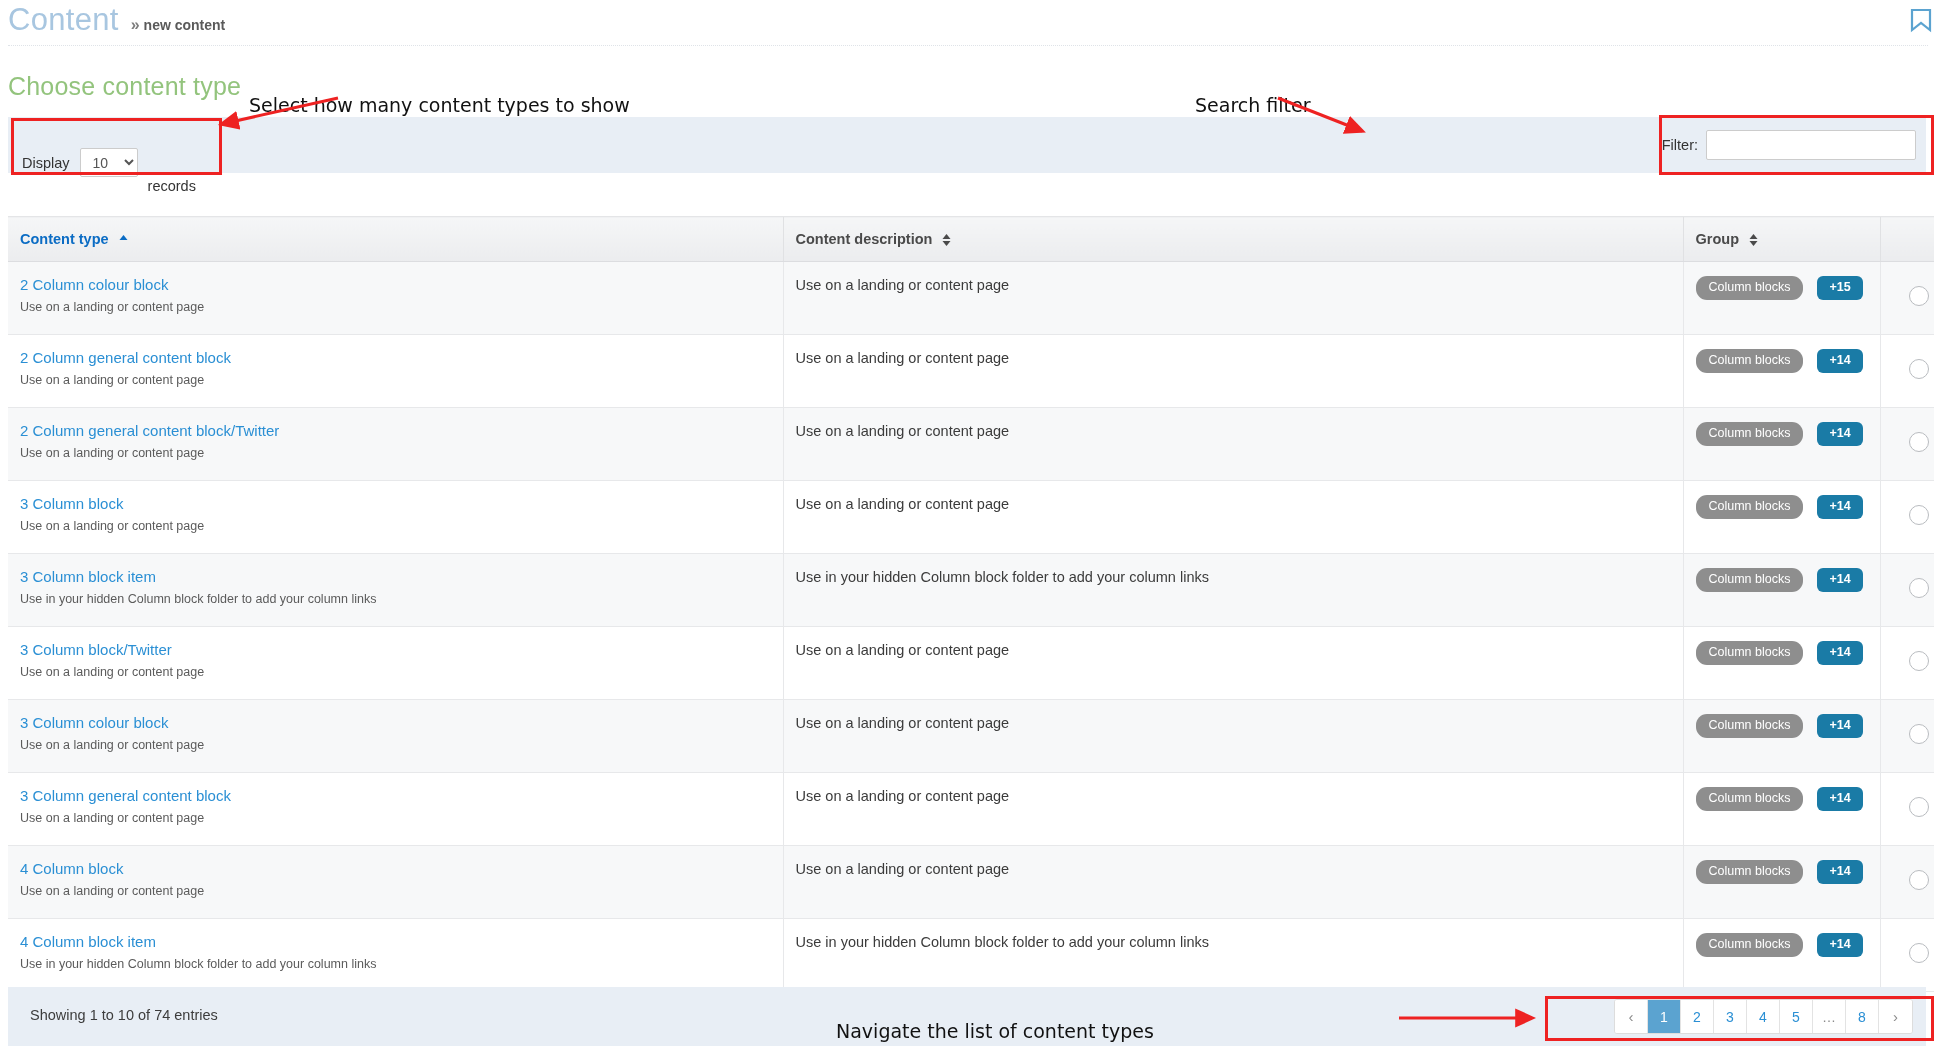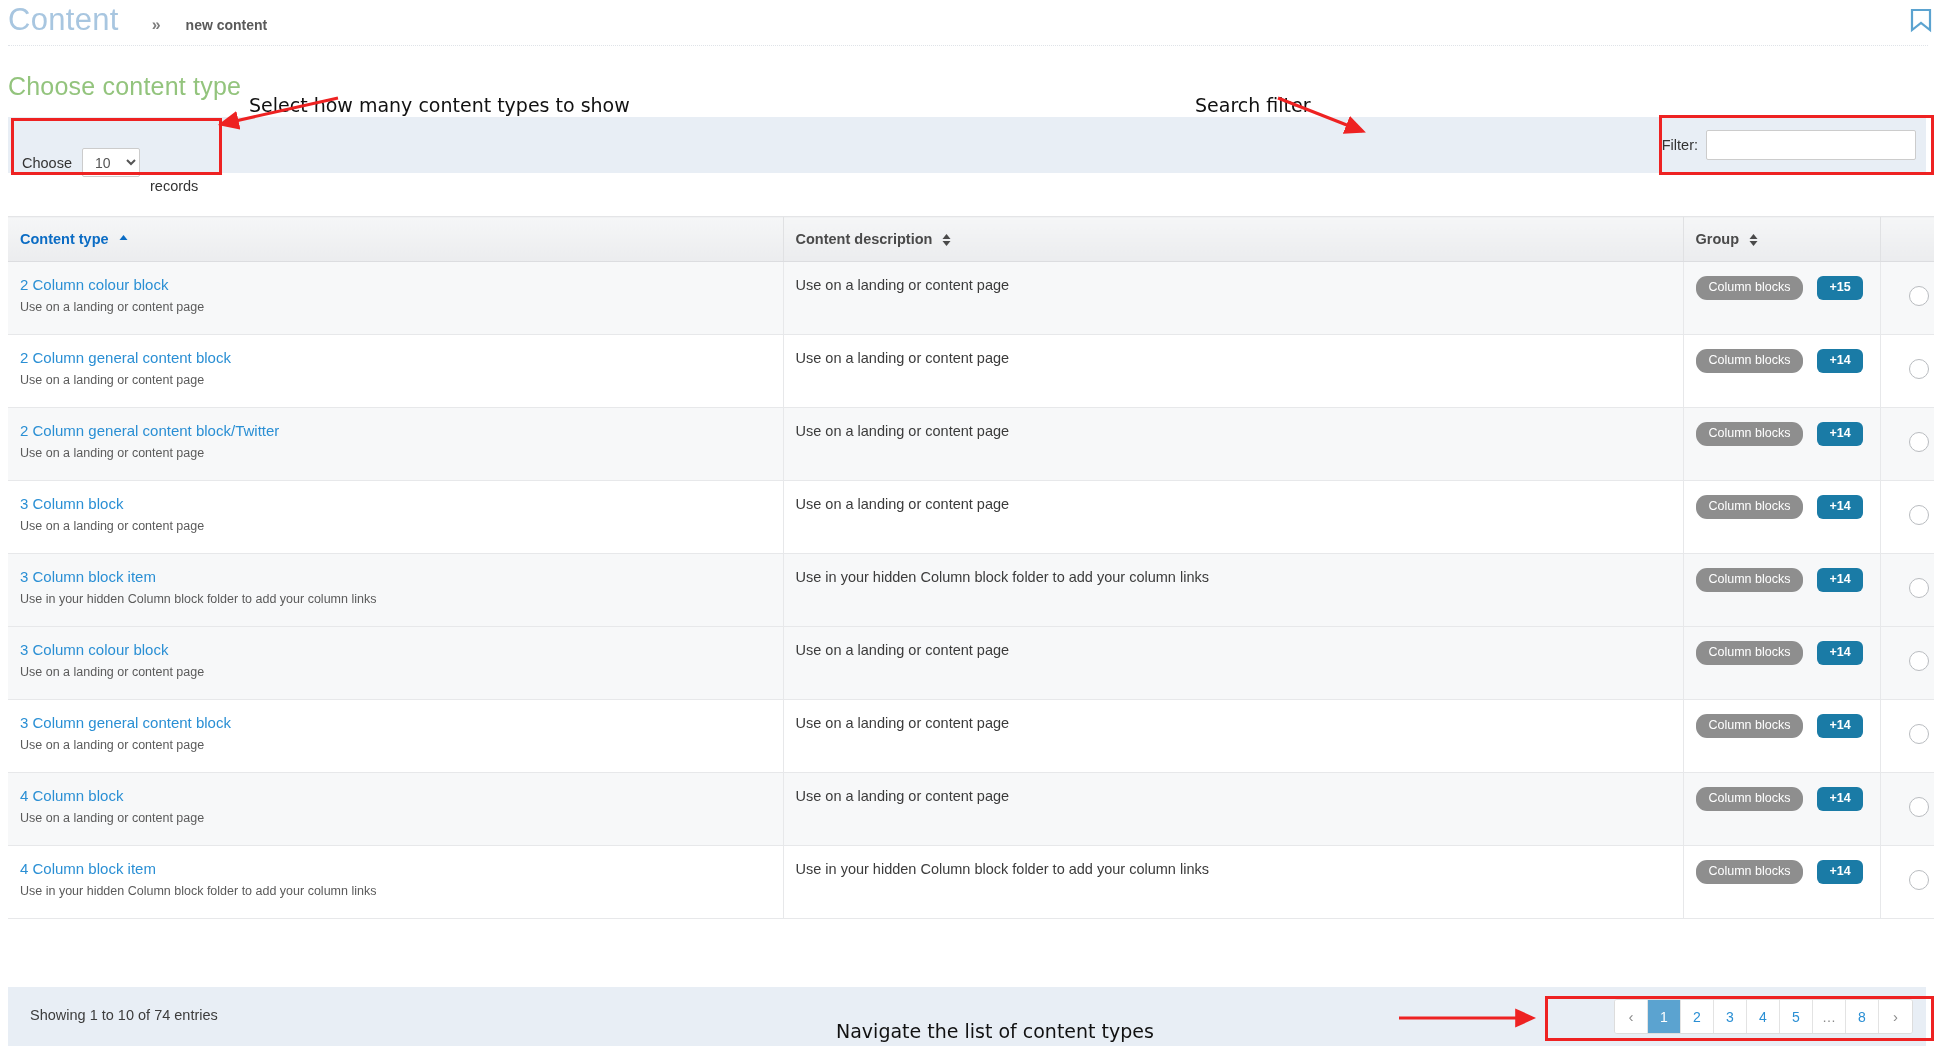--- a/index.html
+++ b/index.html
@@ -21,21 +21,20 @@
     position: absolute;
     left: 0; top: 0;
     width: 1934px;
     height: 48px;
     box-sizing: border-box;
   }
   .page-header-inner {
     display: flex;
     align-items: baseline;
     padding: 2px 0 0 8px;
-    gap: 21px;
   }
   .page-title {
     font-size: 31px;
     font-weight: 400;
     color: #a8c6e0;
     letter-spacing: 0.3px;
   }
   .breadcrumb-sep {
     font-size: 16px;
     color: #7d7d7d;
@@ -323,21 +322,21 @@
 <div class="header-corner-icon">
   <svg width="26" height="26" viewBox="0 0 26 26">
     <path d="M4 2 L22 2 L22 22 L13 15 L4 22 Z" fill="none" stroke="#5ba3d0" stroke-width="2.2"></path>
   </svg>
 </div>
 
 <div class="section-title">Choose content type</div>
 
 <div class="controls-bar">
   <div class="display-group">
-    <span class="display-label">Choose</span>
+    <span class="display-label">Display</span>
     <select class="display-select">
       <option selected="">10</option>
       <option>25</option>
       <option>50</option>
       <option>100</option>
     </select>
     <span class="records-label">records</span>
   </div>
   <div class="filter-group">
     <span class="filter-label">Filter:</span>
@@ -469,20 +468,38 @@
       <td class="c-group">
         <div class="group-cell-inner">
           <span class="badge-group">Column blocks</span>
           <span class="badge-count">+14</span>
         </div>
       </td>
       <td class="c-sel">
         <div class="radio-circle"></div>
       </td>
     </tr>
+    <tr class="even">
+      <td class="c-type">
+        <a class="ct-name" href="#">3 Column block/Twitter</a>
+        <span class="ct-sub">Use on a landing or content page</span>
+      </td>
+      <td class="c-desc">
+        <span class="cd-text">Use on a landing or content page</span>
+      </td>
+      <td class="c-group">
+        <div class="group-cell-inner">
+          <span class="badge-group">Column blocks</span>
+          <span class="badge-count">+14</span>
+        </div>
+      </td>
+      <td class="c-sel">
+        <div class="radio-circle"></div>
+      </td>
+    </tr>
     <tr class="odd">
       <td class="c-type">
         <a class="ct-name" href="#">3 Column colour block</a>
         <span class="ct-sub">Use on a landing or content page</span>
       </td>
       <td class="c-desc">
         <span class="cd-text">Use on a landing or content page</span>
       </td>
       <td class="c-group">
         <div class="group-cell-inner">

